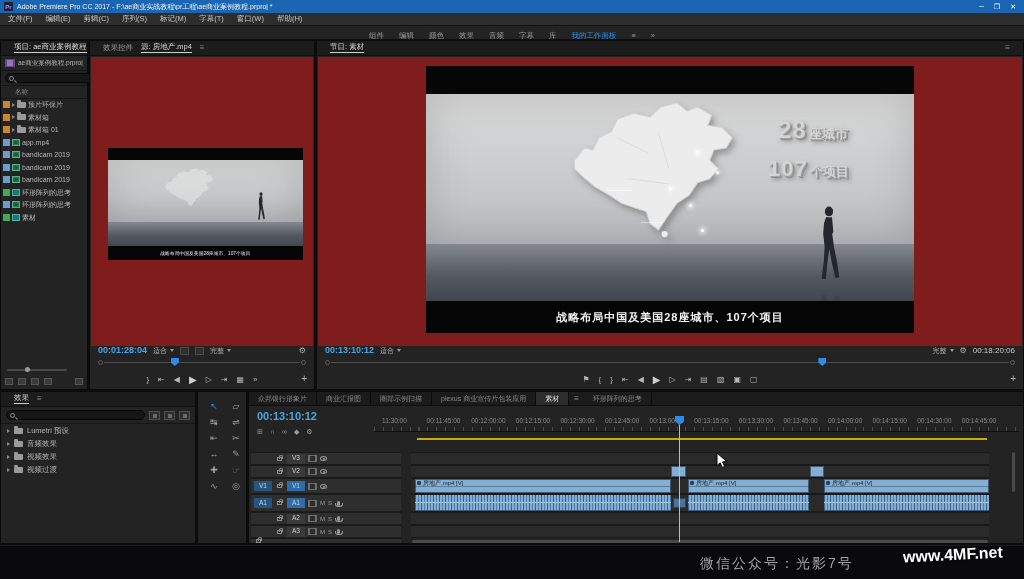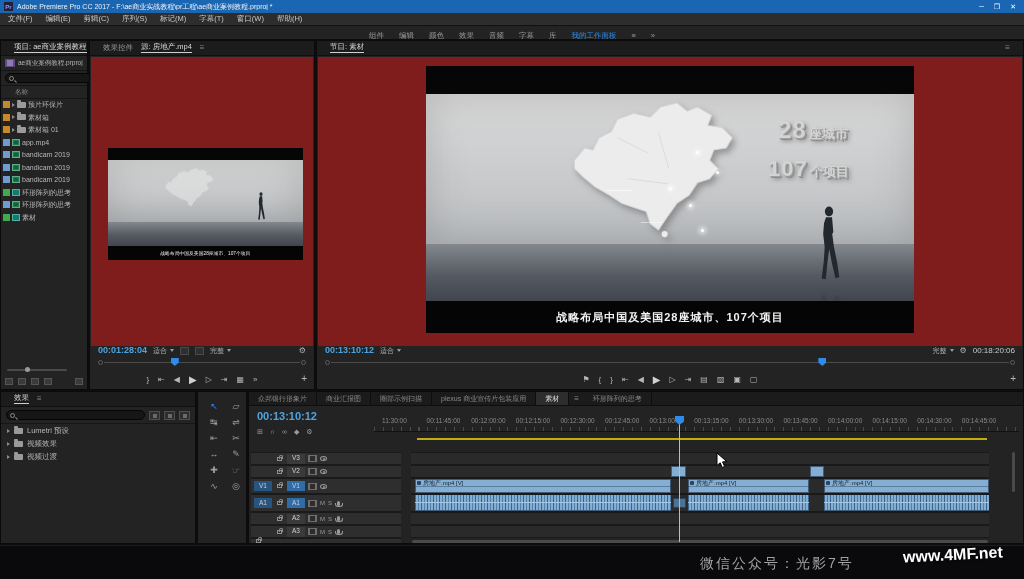--- a/index.html
+++ b/index.html
@@ -419,20 +419,25 @@
     <span class="badge"></span>
   </div>
   <div class="fxrow">
       <span class="chev"></span>
       <span class="folder"></span>
       <span class="nm">Lumetri 预设</span>
     </div>
   <div class="fxrow">
       <span class="chev"></span>
       <span class="folder"></span>
+      <span class="nm">音频效果</span>
+    </div>
+  <div class="fxrow">
+      <span class="chev"></span>
+      <span class="folder"></span>
       <span class="nm">视频效果</span>
     </div>
   <div class="fxrow">
       <span class="chev"></span>
       <span class="folder"></span>
       <span class="nm">视频过渡</span>
     </div>
 </div>
 
 <div class="panel tools">

